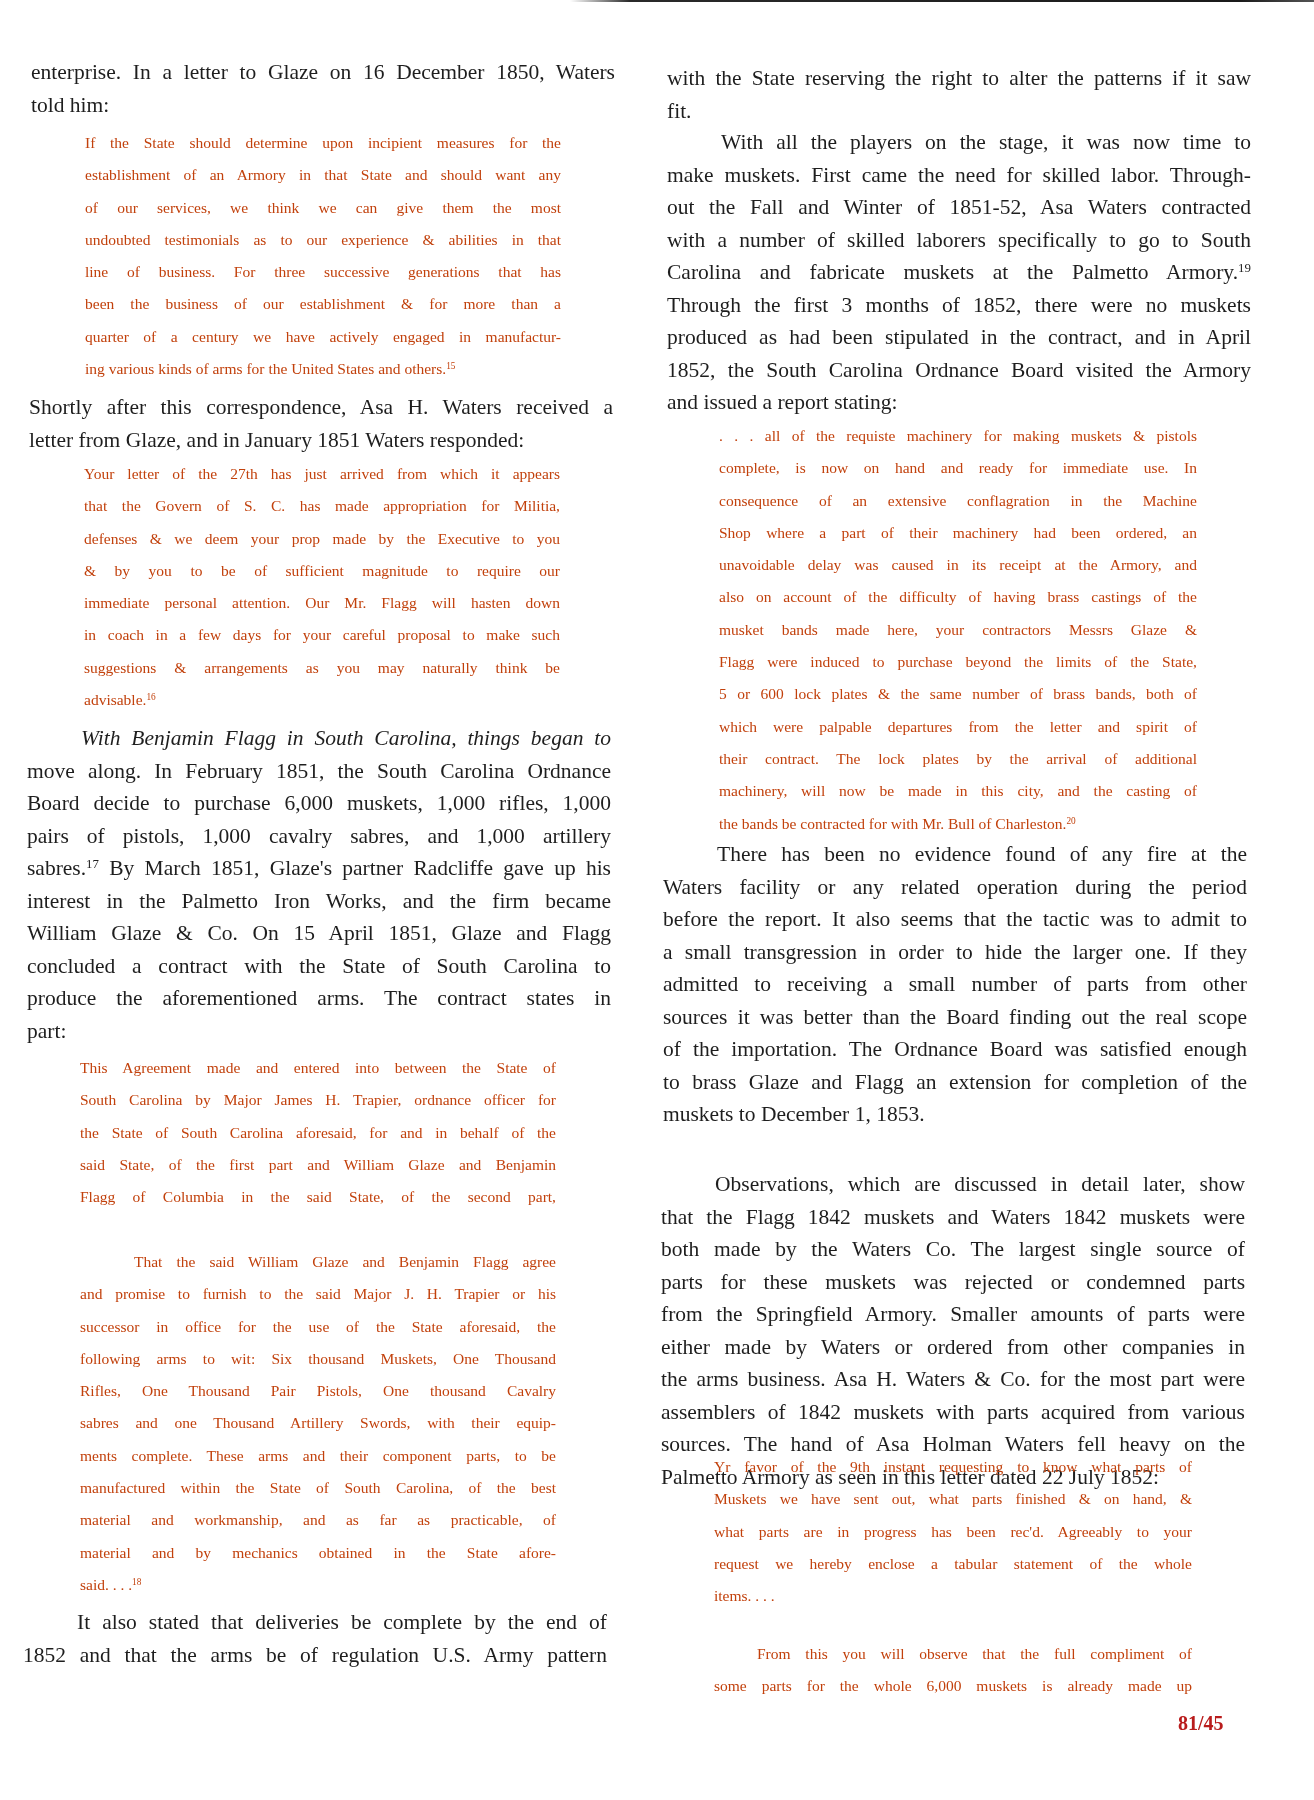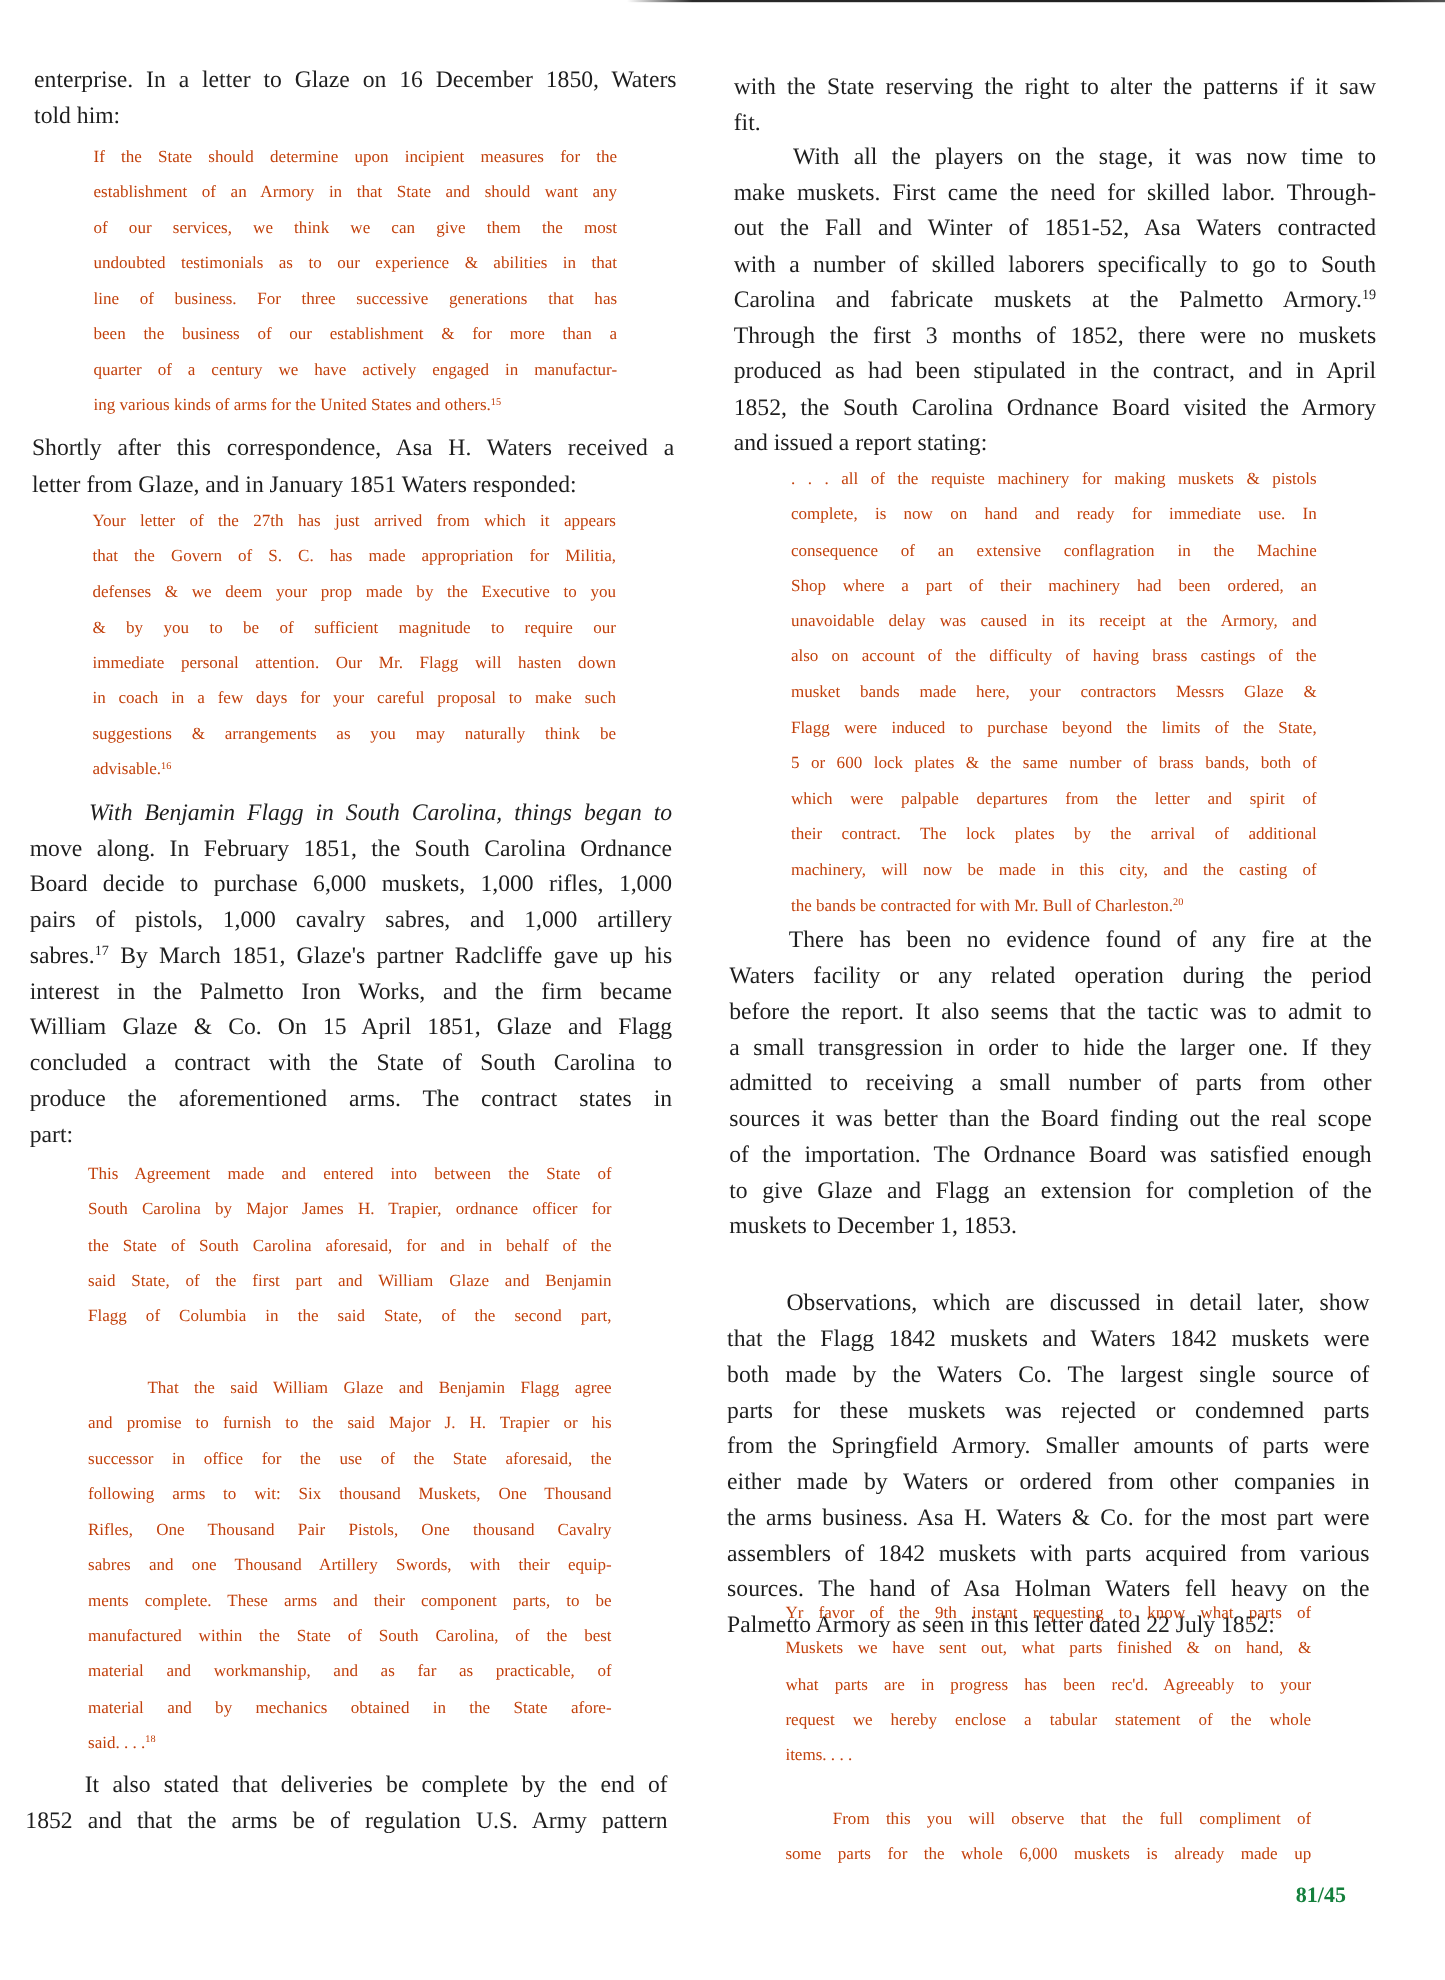--- a/index.html
+++ b/index.html
@@ -9,21 +9,21 @@
   .col { position: absolute; top: 0; }
   .col-left { left: 0; width: 657px; }
   .col-right { left: 657px; width: 657px; }
   .blk { position: absolute; font-family: "Liberation Serif", serif; }
   .line { display: block; white-space: nowrap; text-align: justify; text-align-last: justify; overflow: hidden; }
   .line.last { text-align-last: left; }
   .body .line { font-size: 21.5px; height: 32.5px; line-height: 32.5px; }
   .quote .line { font-size: 15.5px; height: 32.3px; line-height: 32.3px; color: #c2410c; }
   sup { font-size: 0.6em; vertical-align: 0.55em; line-height: 0; }
   .page-number { position: absolute; left: 1178px; top: 1712px; font-family: "Liberation Serif", serif;
-    font-weight: bold; font-size: 20px; color: #15803d; }
+    font-weight: bold; font-size: 20px; color: #b91c1c; }
 </style>
 </head>
 <body>
 
 <div class="top-edge"></div>
 
 <div class="col col-left">
 
   <div class="blk body" style="left:31px; top:56px; width:584px;">
     <span class="line">enterprise. In a letter to Glaze on 16 December 1850, Waters</span>
@@ -134,21 +134,21 @@
   </div>
 
   <div class="blk body" style="left:6px; top:838px; width:584px;">
     <span class="line" style="padding-left:54px; box-sizing:border-box;">There has been no evidence found of any fire at the</span>
     <span class="line">Waters facility or any related operation during the period</span>
     <span class="line">before the report. It also seems that the tactic was to admit to</span>
     <span class="line">a small transgression in order to hide the larger one. If they</span>
     <span class="line">admitted to receiving a small number of parts from other</span>
     <span class="line">sources it was better than the Board finding out the real scope</span>
     <span class="line">of the importation. The Ordnance Board was satisfied enough</span>
-    <span class="line">to give Glaze and Flagg an extension for completion of the</span>
+    <span class="line">to brass Glaze and Flagg an extension for completion of the</span>
     <span class="line last">muskets to December 1, 1853.</span>
   </div>
 
   <div class="blk body" style="left:4px; top:1128px; width:584px;margin-top:40px;">
     <span class="line" style="padding-left:54px; box-sizing:border-box;">Observations, which are discussed in detail later, show</span>
     <span class="line">that the Flagg 1842 muskets and Waters 1842 muskets were</span>
     <span class="line">both made by the Waters Co. The largest single source of</span>
     <span class="line">parts for these muskets was rejected or condemned parts</span>
     <span class="line">from the Springfield Armory. Smaller amounts of parts were</span>
     <span class="line">either made by Waters or ordered from other companies in</span>

